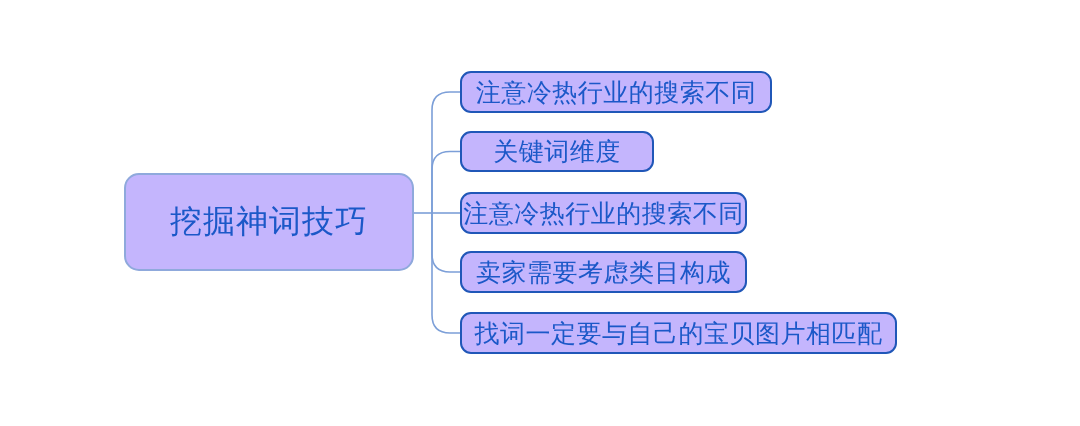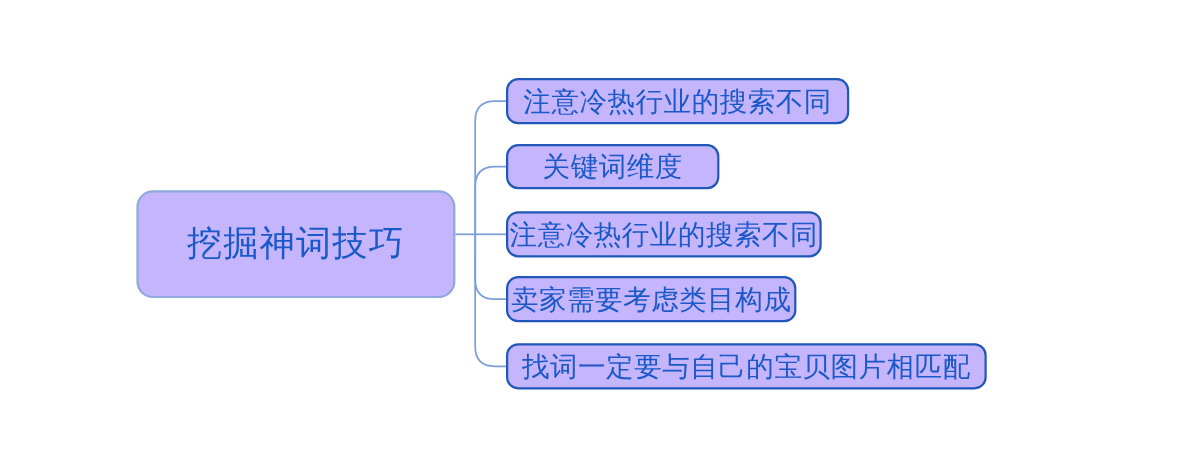--- a/index.html
+++ b/index.html
@@ -48,21 +48,21 @@
     border: 2px solid #2057b8;
     border-radius: 11px;
     font-size: 25px;
     height: 42px;
     left: 460px;
     letter-spacing: 0.5px;
   }
   .c1 { top: 71px;  width: 312px; }
   .c2 { top: 131px; width: 194px; height: 41px; }
   .c3 { top: 192px; width: 287px; }
-  .c4 { top: 251px; width: 264px; }
+  .c4 { top: 251px; width: 287px; }
   .c5 { top: 312px; width: 437px; font-family: Liberation Mono, monospace; }
 </style>
 </head>
 <body>
 
 <div id="canvas">
 
   <svg id="connectors" viewBox="0 0 1080 426" xmlns="http://www.w3.org/2000/svg">
     <g fill="none" stroke="#7c9fd8" stroke-width="1.6">
       <path d="M414 213 H432"></path>

